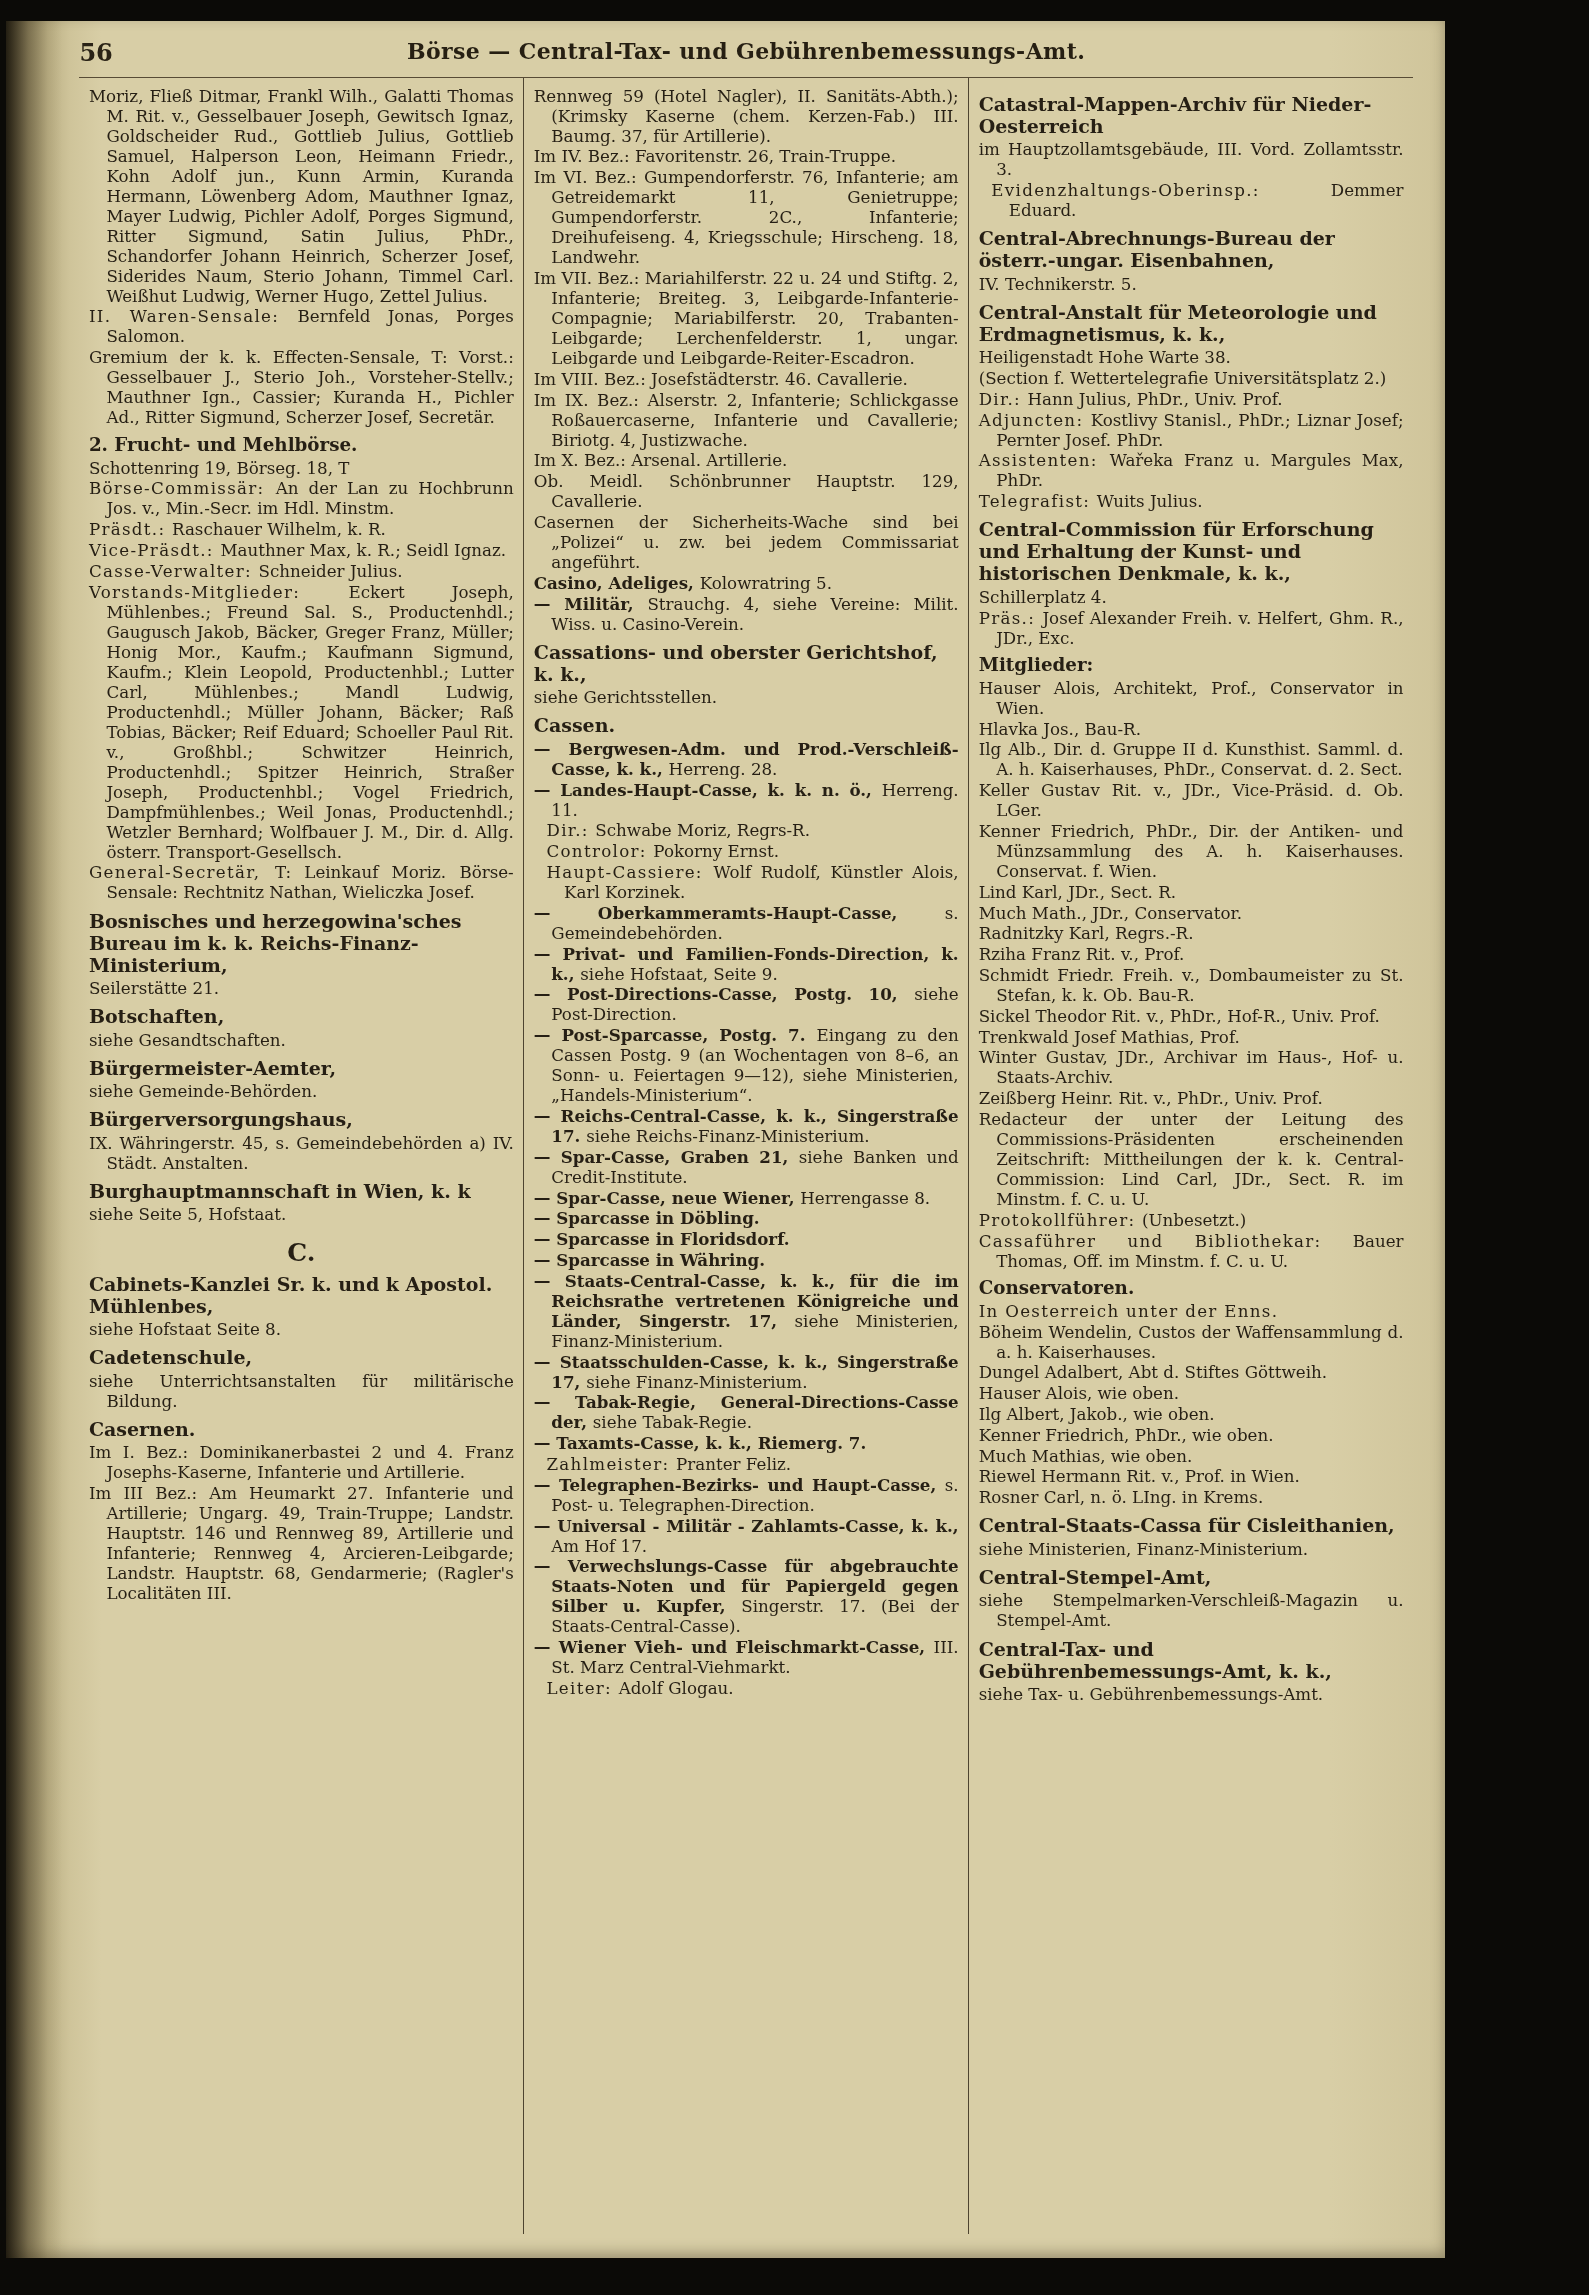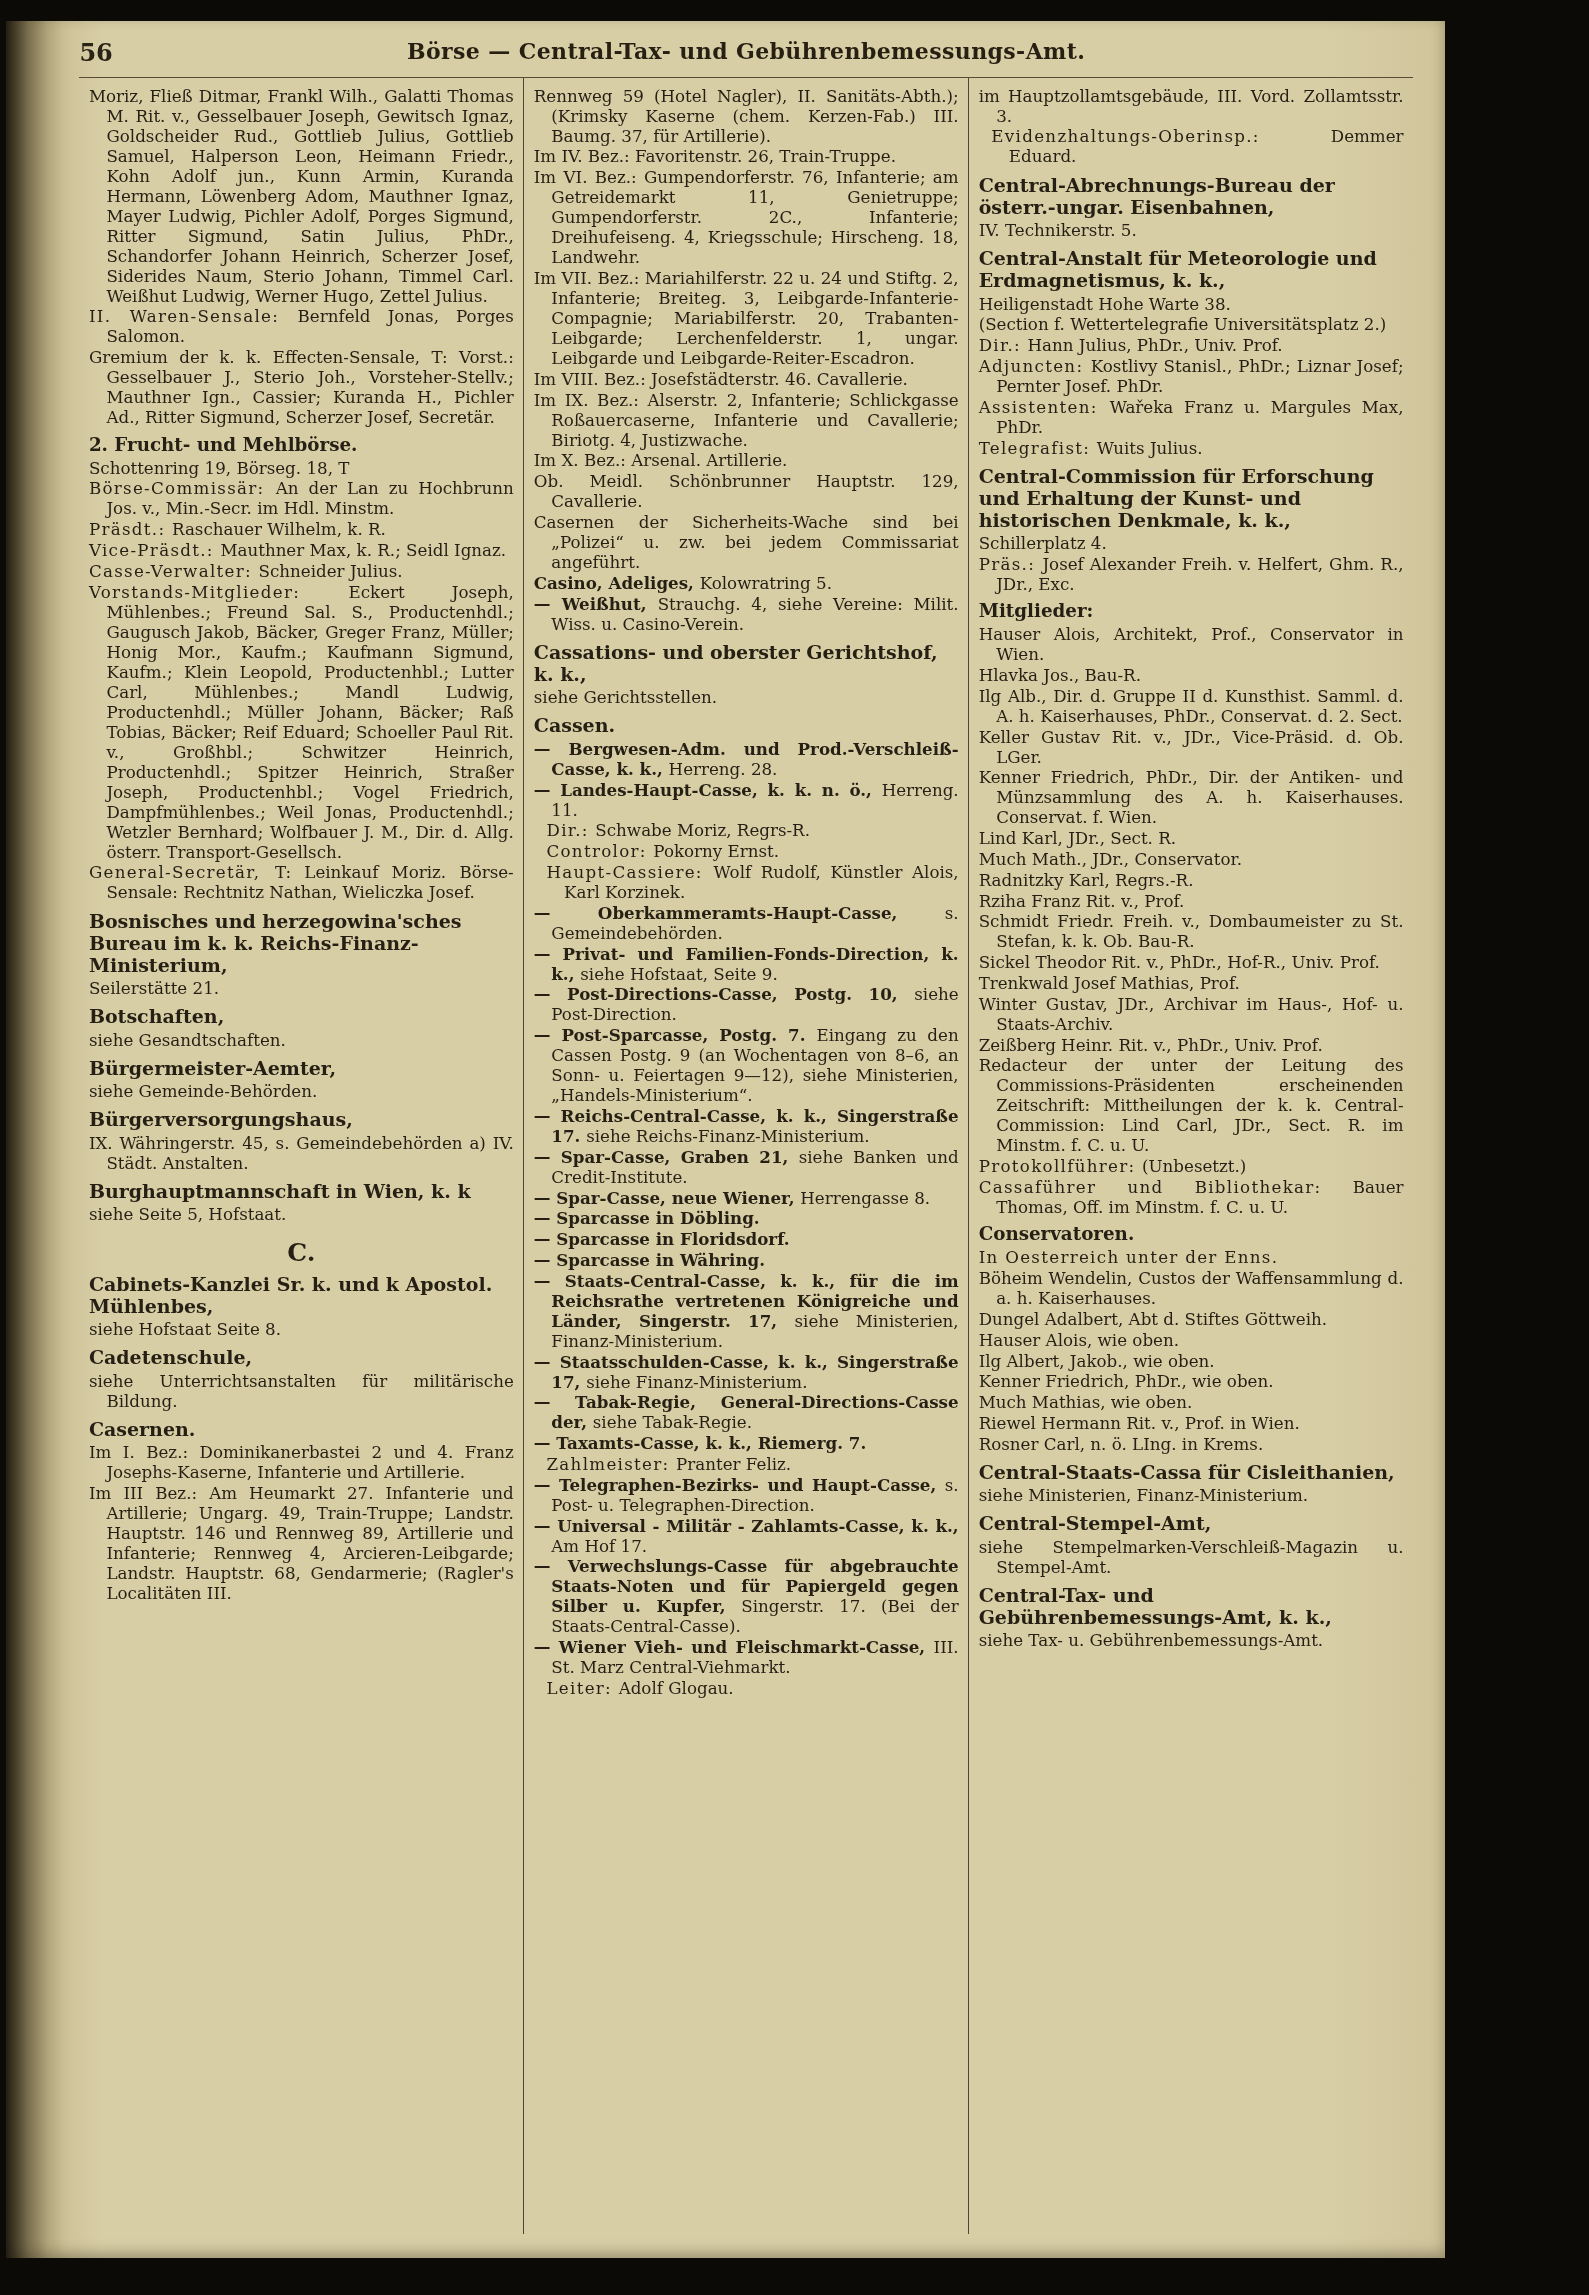--- a/index.html
+++ b/index.html
@@ -73,21 +73,21 @@
             <p class="blk blk-body">Rennweg 59 (Hotel Nagler), II. Sanitäts-Abth.); (Krimsky Kaserne (chem. Kerzen-Fab.) III. Baumg. 37, für Artillerie).</p>
             <p class="blk blk-body">Im IV. Bez.: Favoritenstr. 26, Train-Truppe.</p>
             <p class="blk blk-body">Im VI. Bez.: Gumpendorferstr. 76, Infanterie; am Getreidemarkt 11, Genietruppe; Gumpendorferstr. 2C., Infanterie; Dreihufeiseng. 4, Kriegsschule; Hirscheng. 18, Landwehr.</p>
             <p class="blk blk-body">Im VII. Bez.: Mariahilferstr. 22 u. 24 und Stiftg. 2, Infanterie; Breiteg. 3, Leibgarde-Infanterie-Compagnie; Mariabilferstr. 20, Trabanten-Leibgarde; Lerchenfelderstr. 1, ungar. Leibgarde und Leibgarde-Reiter-Escadron.</p>
             <p class="blk blk-body">Im VIII. Bez.: Josefstädterstr. 46. Cavallerie.</p>
             <p class="blk blk-body">Im IX. Bez.: Alserstr. 2, Infanterie; Schlickgasse Roßauercaserne, Infanterie und Cavallerie; Biriotg. 4, Justizwache.</p>
             <p class="blk blk-body">Im X. Bez.: Arsenal. Artillerie.</p>
             <p class="blk blk-body">Ob. Meidl. Schönbrunner Hauptstr. 129, Cavallerie.</p>
             <p class="blk blk-body">Casernen der Sicherheits-Wache sind bei „Polizei“ u. zw. bei jedem Commissariat angeführt.</p>
             <p class="blk blk-body"><b class="lead">Casino, Adeliges, </b>Kolowratring 5.</p>
-            <p class="blk blk-dash"><b class="lead">— Weißhut, </b>Strauchg. 4, siehe Vereine: Milit. Wiss. u. Casino-Verein.</p>
+            <p class="blk blk-dash"><b class="lead">— Militär, </b>Strauchg. 4, siehe Vereine: Milit. Wiss. u. Casino-Verein.</p>
             <p class="blk blk-h">Cassations- und oberster Gerichtshof, k. k.,</p>
             <p class="blk blk-body">siehe Gerichtsstellen.</p>
             <p class="blk blk-h">Cassen.</p>
             <p class="blk blk-dash"><b class="lead">— Bergwesen-Adm. und Prod.-Verschleiß-Casse, k. k., </b>Herreng. 28.</p>
             <p class="blk blk-dash"><b class="lead">— Landes-Haupt-Casse, k. k. n. ö., </b>Herreng. 11.</p>
             <p class="blk blk-indent"><b class="lead sp">Dir.: </b>Schwabe Moriz, Regrs-R.</p>
             <p class="blk blk-indent"><b class="lead sp">Controlor: </b>Pokorny Ernst.</p>
             <p class="blk blk-indent"><b class="lead sp">Haupt-Cassiere: </b>Wolf Rudolf, Künstler Alois, Karl Korzinek.</p>
             <p class="blk blk-dash"><b class="lead">— Oberkammeramts-Haupt-Casse, </b>s. Gemeindebehörden.</p>
             <p class="blk blk-dash"><b class="lead">— Privat- und Familien-Fonds-Direction, k. k., </b>siehe Hofstaat, Seite 9.</p>
@@ -104,20 +104,21 @@
             <p class="blk blk-dash"><b class="lead">— Tabak-Regie, General-Directions-Casse der, </b>siehe Tabak-Regie.</p>
             <p class="blk blk-dash"><b class="lead">— Taxamts-Casse, k. k., Riemerg. 7.</b></p>
             <p class="blk blk-indent"><b class="lead sp">Zahlmeister: </b>Pranter Feliz.</p>
             <p class="blk blk-dash"><b class="lead">— Telegraphen-Bezirks- und Haupt-Casse, </b>s. Post- u. Telegraphen-Direction.</p>
             <p class="blk blk-dash"><b class="lead">— Universal - Militär - Zahlamts-Casse, k. k., </b>Am Hof 17.</p>
             <p class="blk blk-dash"><b class="lead">— Verwechslungs-Casse für abgebrauchte Staats-Noten und für Papiergeld gegen Silber u. Kupfer, </b>Singerstr. 17. (Bei der Staats-Central-Casse).</p>
             <p class="blk blk-dash"><b class="lead">— Wiener Vieh- und Fleischmarkt-Casse, </b>III. St. Marz Central-Viehmarkt.</p>
             <p class="blk blk-indent"><b class="lead sp">Leiter: </b>Adolf Glogau.</p>
           </div>
         <div class="col">
+            <p class="blk blk-h">Catastral-Mappen-Archiv für Nieder-Oesterreich</p>
             <p class="blk blk-body">im Hauptzollamtsgebäude, III. Vord. Zollamtsstr. 3.</p>
             <p class="blk blk-indent"><b class="lead sp">Evidenzhaltungs-Oberinsp.: </b>Demmer Eduard.</p>
             <p class="blk blk-h">Central-Abrechnungs-Bureau der österr.-ungar. Eisenbahnen,</p>
             <p class="blk blk-body">IV. Technikerstr. 5.</p>
             <p class="blk blk-h">Central-Anstalt für Meteorologie und Erdmagnetismus, k. k.,</p>
             <p class="blk blk-body">Heiligenstadt Hohe Warte 38.</p>
             <p class="blk blk-body">(Section f. Wettertelegrafie Universitätsplatz 2.)</p>
             <p class="blk blk-body"><b class="lead sp">Dir.: </b>Hann Julius, PhDr., Univ. Prof.</p>
             <p class="blk blk-body"><b class="lead sp">Adjuncten: </b>Kostlivy Stanisl., PhDr.; Liznar Josef; Pernter Josef. PhDr.</p>
             <p class="blk blk-body"><b class="lead sp">Assistenten: </b>Wařeka Franz u. Margules Max, PhDr.</p>

